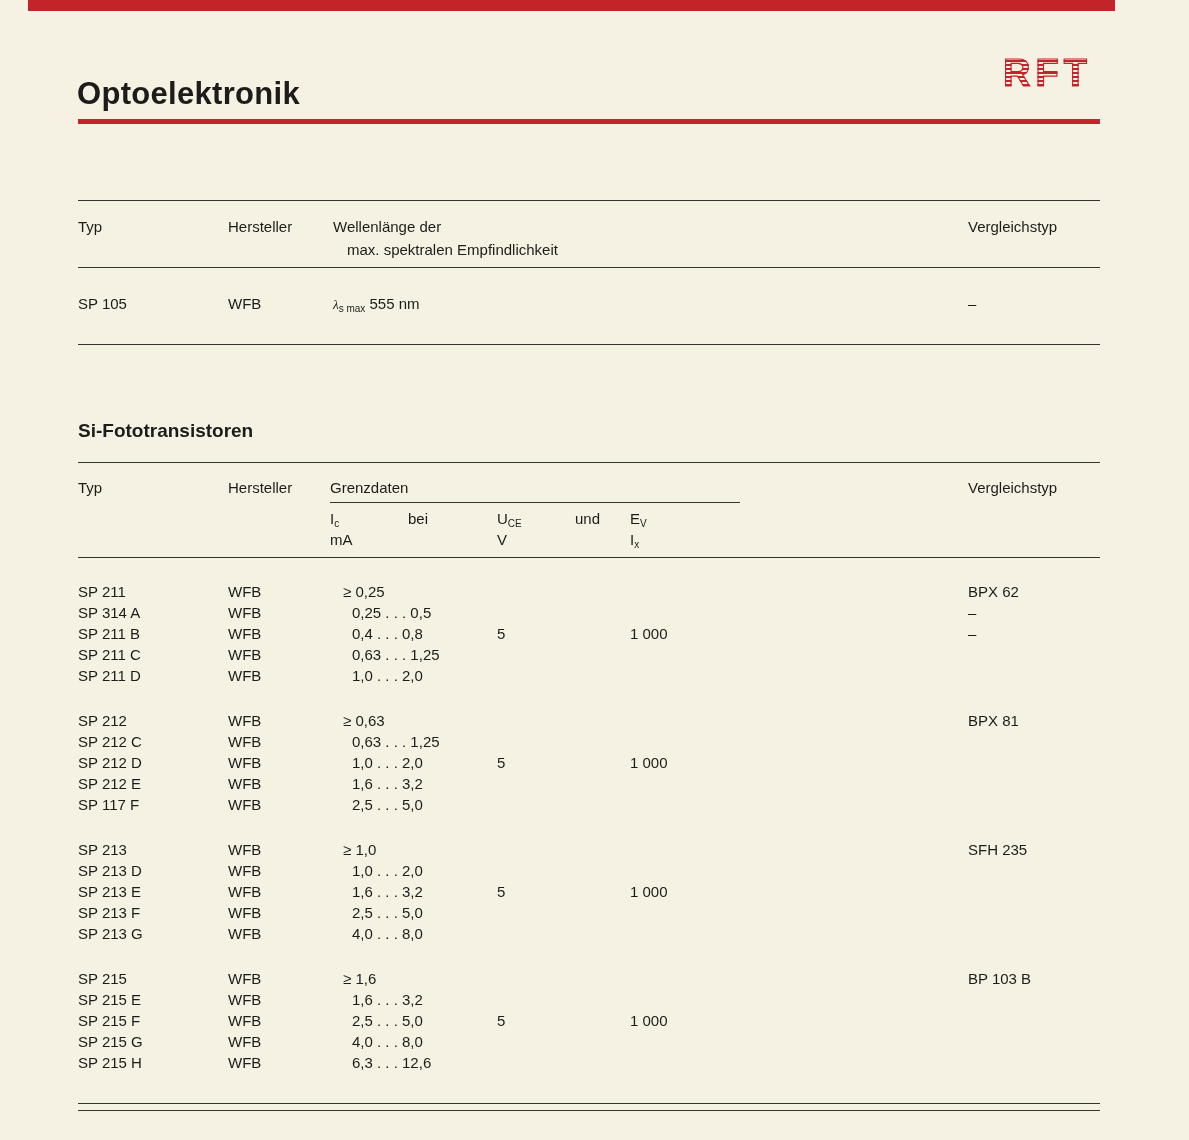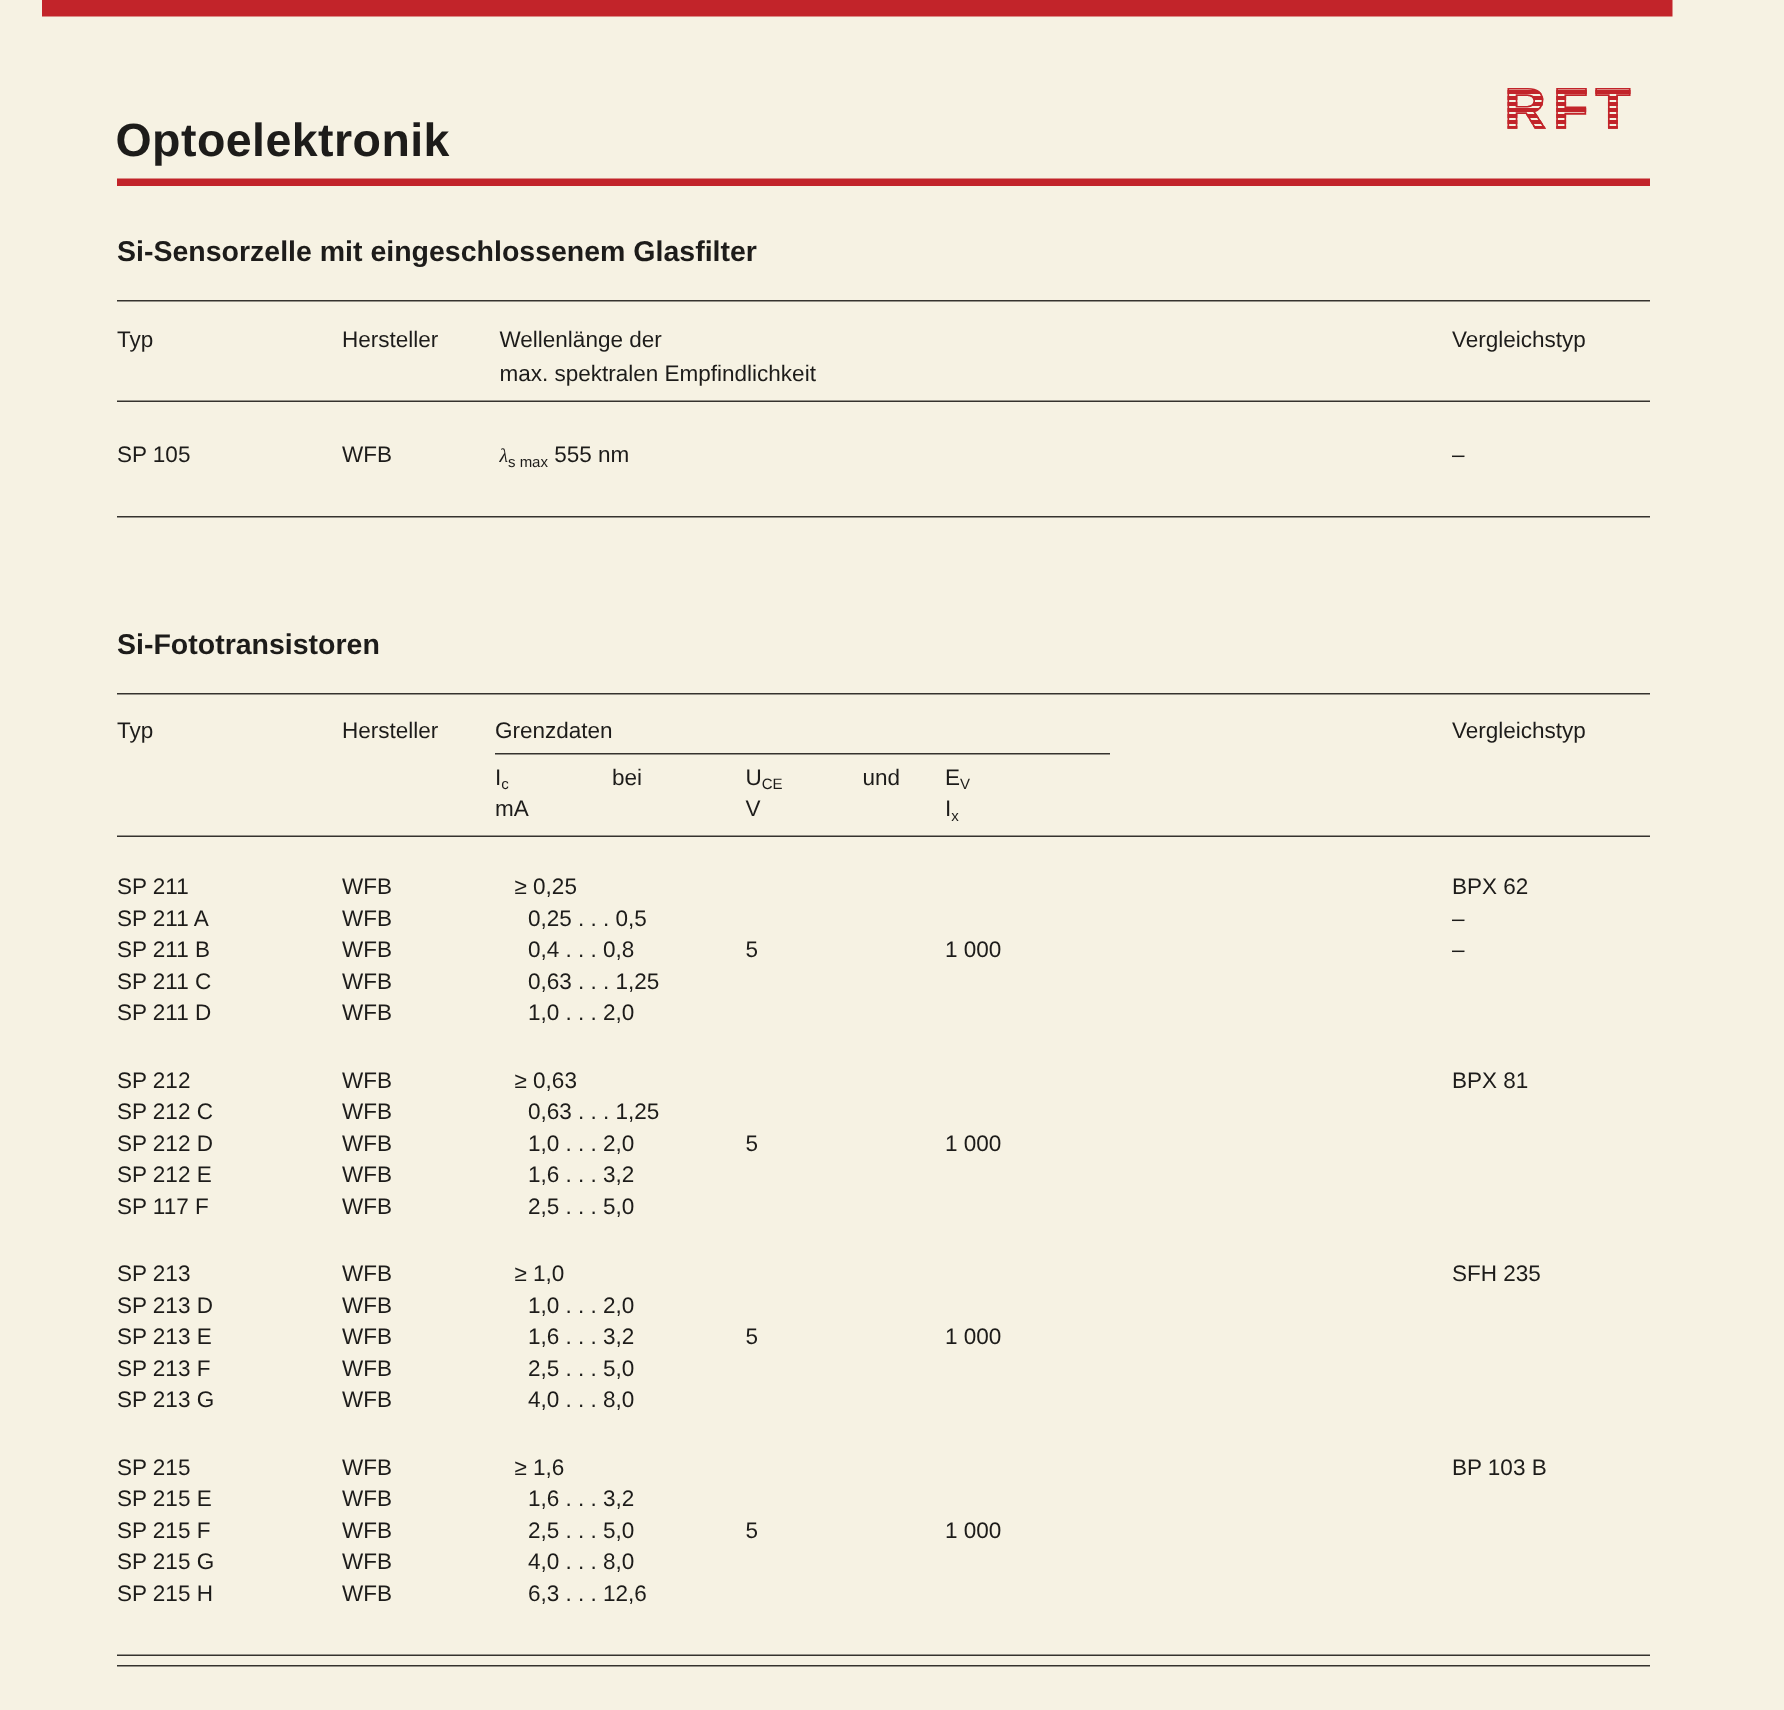--- a/index.html
+++ b/index.html
@@ -73,28 +73,27 @@
   <div class="topbar"></div>
 
   <div class="page-title">Optoelektronik</div>
 
   <div class="logo">
     <span class="logo-text">RFT</span>
   </div>
 
   <div class="title-rule"></div>
 
-  <div class="sec-heading" style="top:158px;">Si-Sensorzelle mit eingeschlossenem Glasfilter</div>
 
   <div class="rule" style="top:200px;"></div>
 
   <div class="t" style="left:78px;  top:218px;">Typ</div>
   <div class="t" style="left:228px; top:218px;">Hersteller</div>
   <div class="t" style="left:333px; top:218px;">Wellenlänge der</div>
-  <div class="t" style="left:333px; top:241px;">max. spektralen Empfindlichkeit</div>
+  <div class="t" style="left:347px; top:241px;">max. spektralen Empfindlichkeit</div>
   <div class="t" style="left:968px; top:218px;">Vergleichstyp</div>
 
   <div class="rule" style="top:267px;"></div>
 
   <div class="t" style="left:78px;  top:295px;">SP 105</div>
   <div class="t" style="left:228px; top:295px;">WFB</div>
   <div class="t" style="left:333px; top:295px;">
     <span class="lambda">λ</span><sub class="s">s max</sub>
     <span>555 nm</span>
   </div>
@@ -127,21 +126,21 @@
 
   <div class="tbody">
       <div class="tgroup">
         <div class="trow">
           <span class="c-typ">SP 211</span>
           <span class="c-her">WFB</span>
           <span class="c-ic ge">≥ 0,25</span>
           <span class="c-ver">BPX 62</span>
         </div>
         <div class="trow">
-          <span class="c-typ">SP 211 A</span>
+          <span class="c-typ">SP 314 A</span>
           <span class="c-her">WFB</span>
           <span class="c-ic">0,25 . . . 0,5</span>
           <span class="c-ver">–</span>
         </div>
         <div class="trow">
           <span class="c-typ">SP 211 B</span>
           <span class="c-her">WFB</span>
           <span class="c-ic">0,4  . . . 0,8</span>
           <span class="c-uce">5</span>
           <span class="c-ev">1 000</span>

